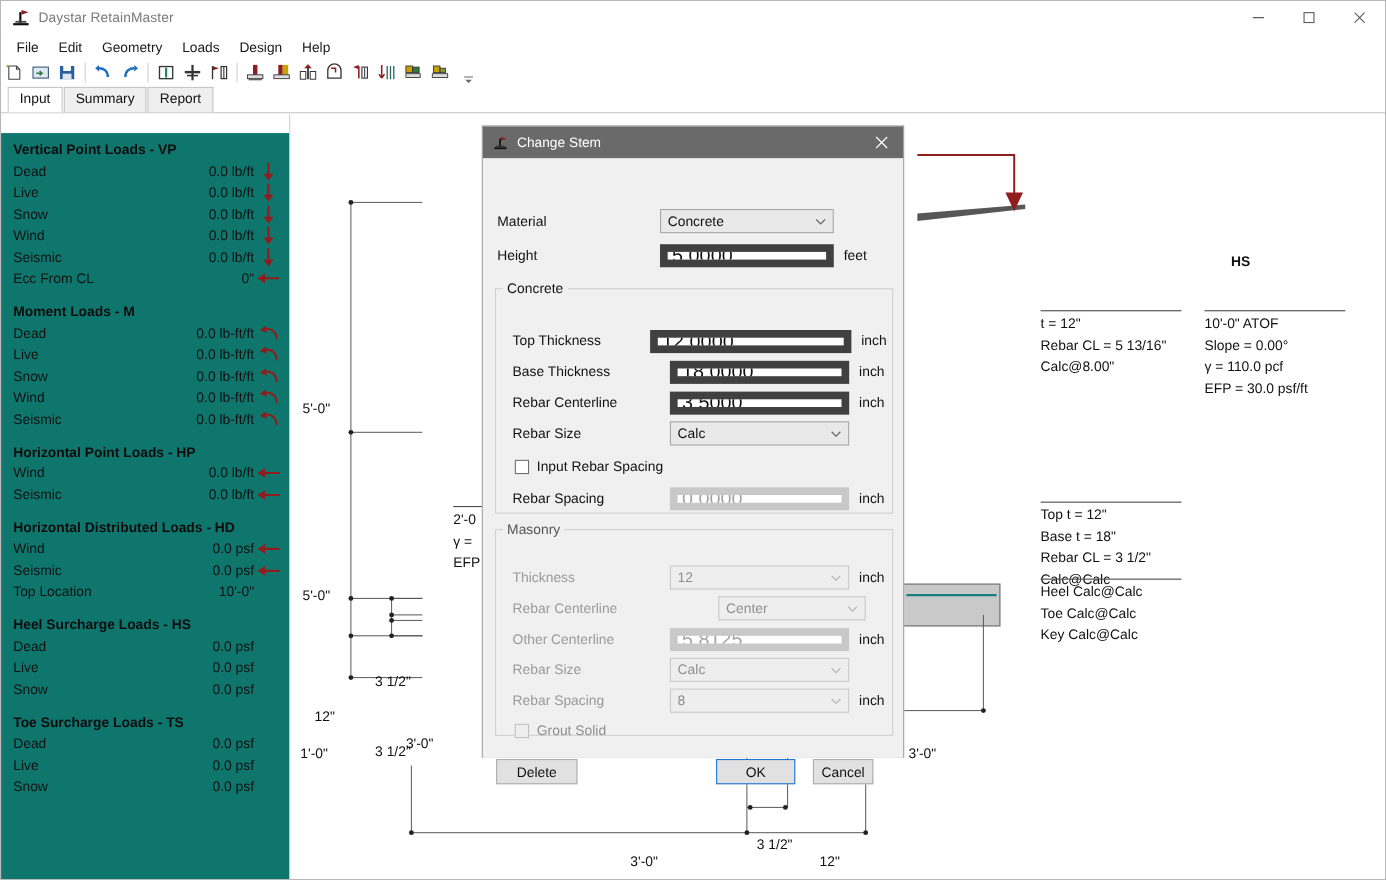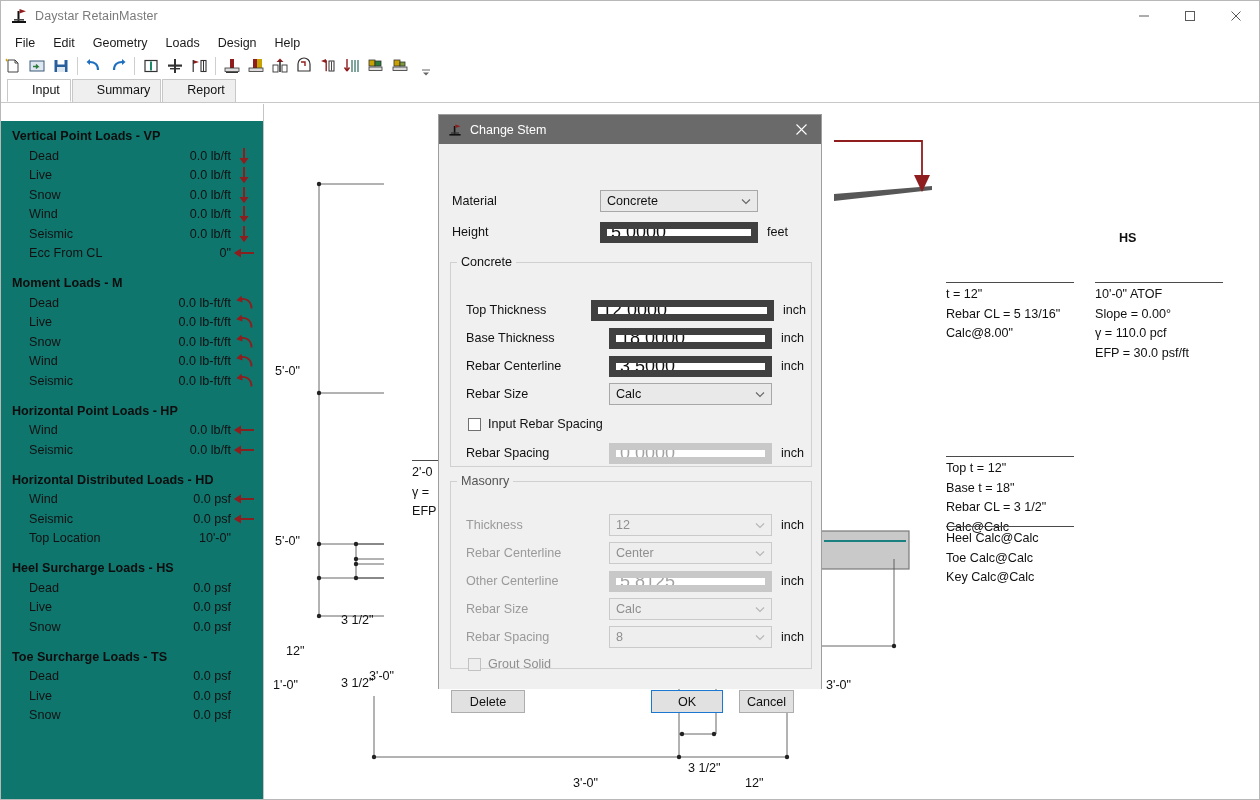--- a/index.html
+++ b/index.html
@@ -65,40 +65,40 @@
   }
 
   
   .tabstrip {
     position: absolute; left: 0; top: 78px; width: 1258px; height: 24px;
     background: #ffffff; border-bottom: 1px solid #c8c8c8;
     display: flex; align-items: flex-end; padding-left: 6px;
   }
   .tab {
     font-size: 12.5px; color: #111;
-    padding: 3px 10px 4px 24px; height: 23px;
+    padding: 3px 10px 4px 10px; height: 23px;
     border: 1px solid #c8c8c8; border-bottom: none;
     background: #efefef; margin-right: 1px; line-height: 15px;
   }
   .tab.active { background: #ffffff; border-bottom: 1px solid #ffffff; position: relative; z-index: 2; }
 
   
   .loadpanel {
     position: absolute; left: 0; top: 120px; width: 262px; height: 727px;
     background: #0f766e; overflow: hidden;
     padding: 8px 0 0 0;
   }
   .lp-divider { position: absolute; left: 262px; top: 103px; width: 1px; height: 696px; background: #c4c4c4; }
   .lp-group { margin-bottom: 13px; }
   .lp-head {
     font-size: 12.6px; font-weight: bold; color: #0d0d0d;
     padding: 0 0 3px 11px;
   }
   .lp-row {
-    display: flex; align-items: center; height: 19.5px; padding-left: 28px; padding-right: 6px;
+    display: flex; align-items: center; height: 19.5px; padding-left: 11px; padding-right: 6px;
   }
   .lp-label { font-size: 12.6px; color: #111; flex: 1 1 auto; }
   .lp-val { font-size: 12.6px; color: #111; text-align: right; white-space: nowrap; }
   .lp-arrow {
     width: 26px; flex: 0 0 26px; display: flex; align-items: center; justify-content: center;
   }
   .lp-arrow.empty { }
 
   
   .canvas {
@@ -757,21 +757,21 @@
               <svg width="10" height="7" viewBox="0 0 10 7">
                   <path d="M1 1.5 L5 5.5 L9 1.5" fill="none" stroke="#b5b5b5" stroke-width="1.1"></path>
                 </svg>
             </span>
           </div>
           <div class="funit">inch</div>
         </div>
 
         <div class="frow" style="position:absolute; left:15px; top:50px; width:340px;">
           <div class="flabel dim" style="width:143px;">Rebar Centerline</div>
-          <div class="sel dim" style="width:163px;">
+          <div class="sel dim" style="width:134px;margin-left:44px;">
             <span>Center</span>
             <span class="chev">
               <svg width="10" height="7" viewBox="0 0 10 7">
                   <path d="M1 1.5 L5 5.5 L9 1.5" fill="none" stroke="#b5b5b5" stroke-width="1.1"></path>
                 </svg>
             </span>
           </div>
         </div>
 
         <div class="frow" style="position:absolute; left:15px; top:78px; width:340px;">

